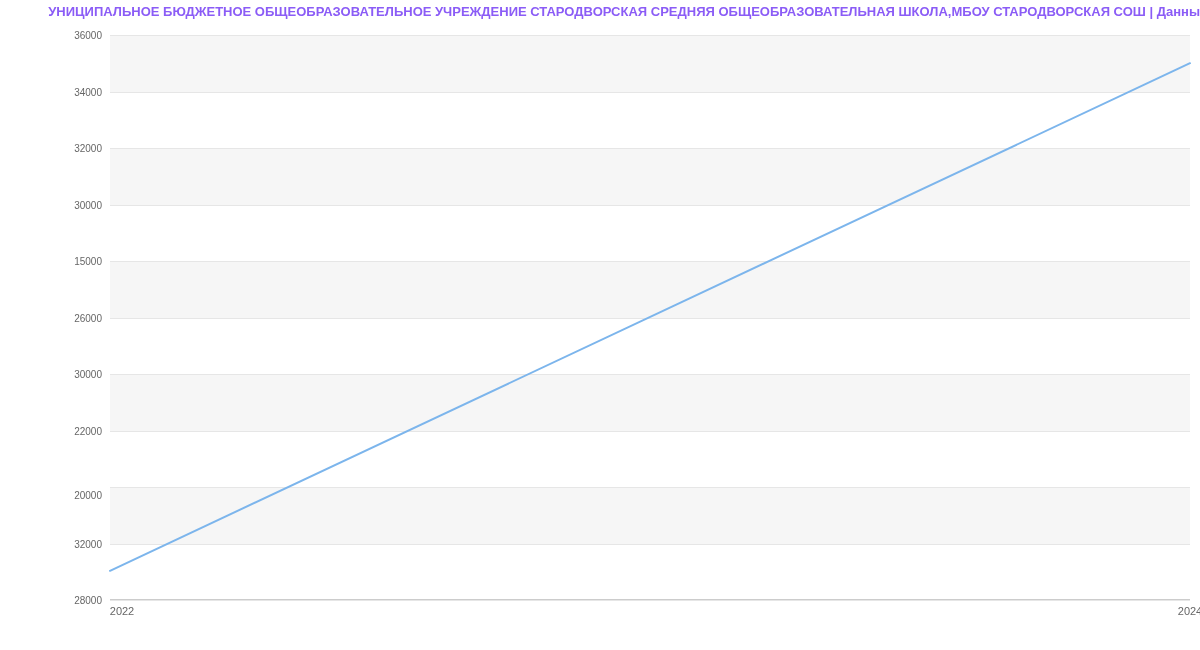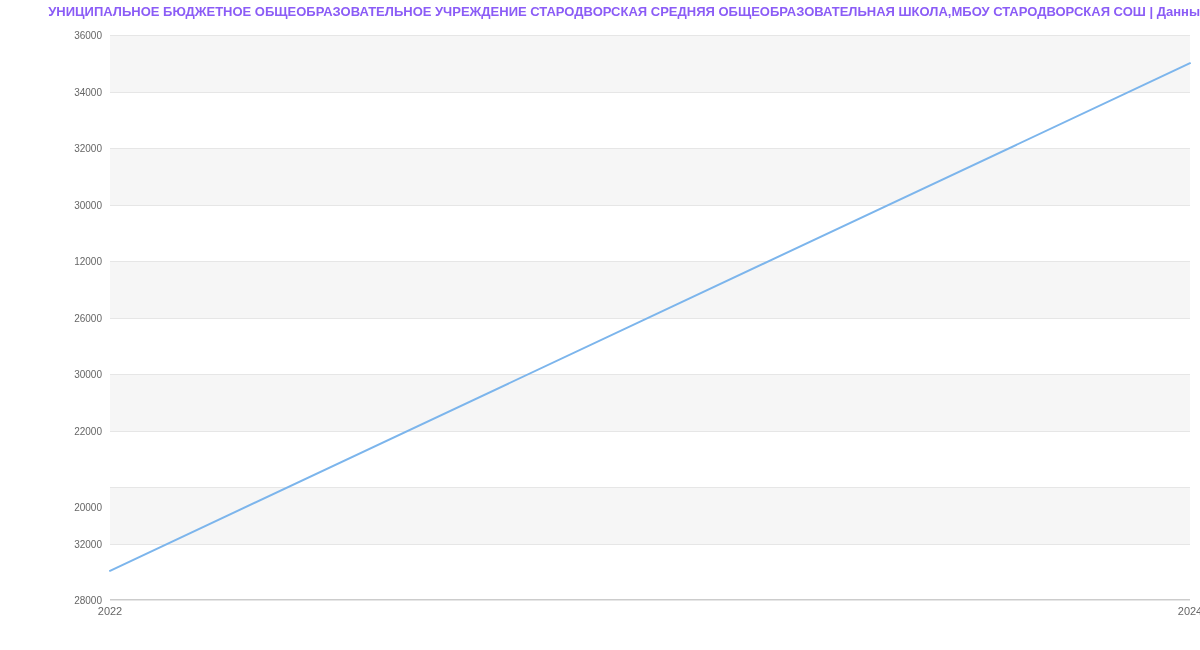--- a/index.html
+++ b/index.html
@@ -24,36 +24,36 @@
       <div class="band" style="top: 113px; height: 56.5px;"></div>
       <div class="band" style="top: 226px; height: 56.5px;"></div>
       <div class="band" style="top: 339px; height: 56.5px;"></div>
       <div class="band" style="top: 452px; height: 56.5px;"></div>
 
   <div class="grid-line" style="top: 565px;"></div>
       <div class="y-tick" style="top: 565px;">28000</div>
       <div class="grid-line" style="top: 508.5px;"></div>
       <div class="y-tick" style="top: 508.5px;">32000</div>
       <div class="grid-line" style="top: 452px;"></div>
-      <div class="y-tick" style="top: 472px; margin-left: 33px;">20000</div>
+      <div class="y-tick" style="top: 460px; margin-left: 33px;">20000</div>
       <div class="grid-line" style="top: 395.5px;"></div>
       <div class="y-tick" style="top: 395.5px; margin-left: 40px;">22000</div>
       <div class="grid-line" style="top: 339px;"></div>
       <div class="y-tick" style="top: 339px;">30000</div>
       <div class="grid-line" style="top: 282.5px;"></div>
       <div class="y-tick" style="top: 282.5px; margin-left: 23px;">26000</div>
       <div class="grid-line" style="top: 226px;"></div>
-      <div class="y-tick" style="top: 226px;">12000</div>
+      <div class="y-tick" style="top: 226px;">15000</div>
       <div class="grid-line" style="top: 169.5px;"></div>
       <div class="y-tick" style="top: 169.5px;">30000</div>
       <div class="grid-line" style="top: 113px;"></div>
       <div class="y-tick" style="top: 113px; margin-left: 10px;">32000</div>
       <div class="grid-line" style="top: 56.5px;"></div>
       <div class="y-tick" style="top: 56.5px;">34000</div>
       <div class="grid-line" style="top: 0px;"></div>
       <div class="y-tick" style="top: 0px;">36000</div>
-      <div class="x-tick" style="left: 0px;">2022</div>
+      <div class="x-tick" style="left: 12px;">2022</div>
       <div class="x-tick" style="left: 1080px;">2024</div>
       <svg class="line" id="line-svg" viewBox="0 0 1080 565" preserveAspectRatio="none">
         <path id="line-path" stroke="#7cb5ec" d="M0 536.75 L1080 28.25 "></path>
       </svg>
     </div>
 </div>
 
 </body></html>

